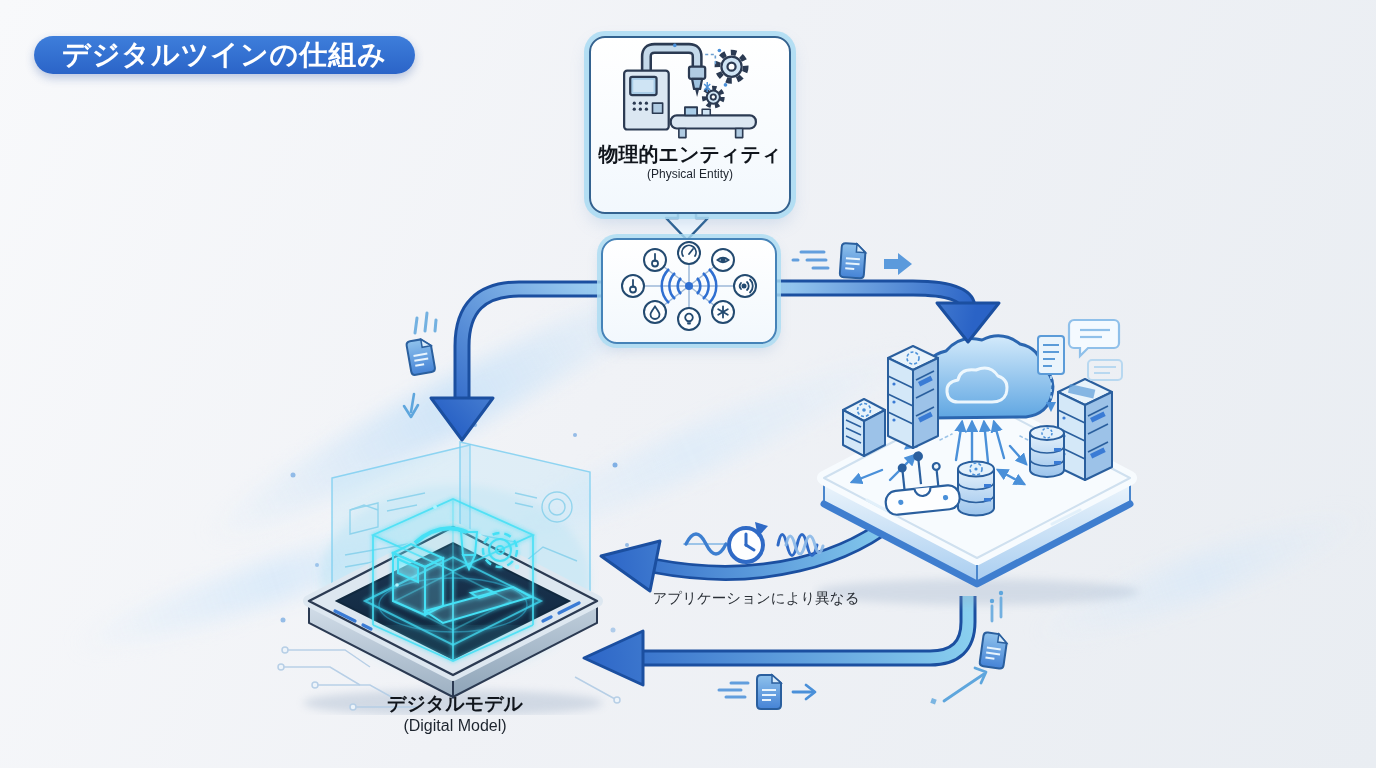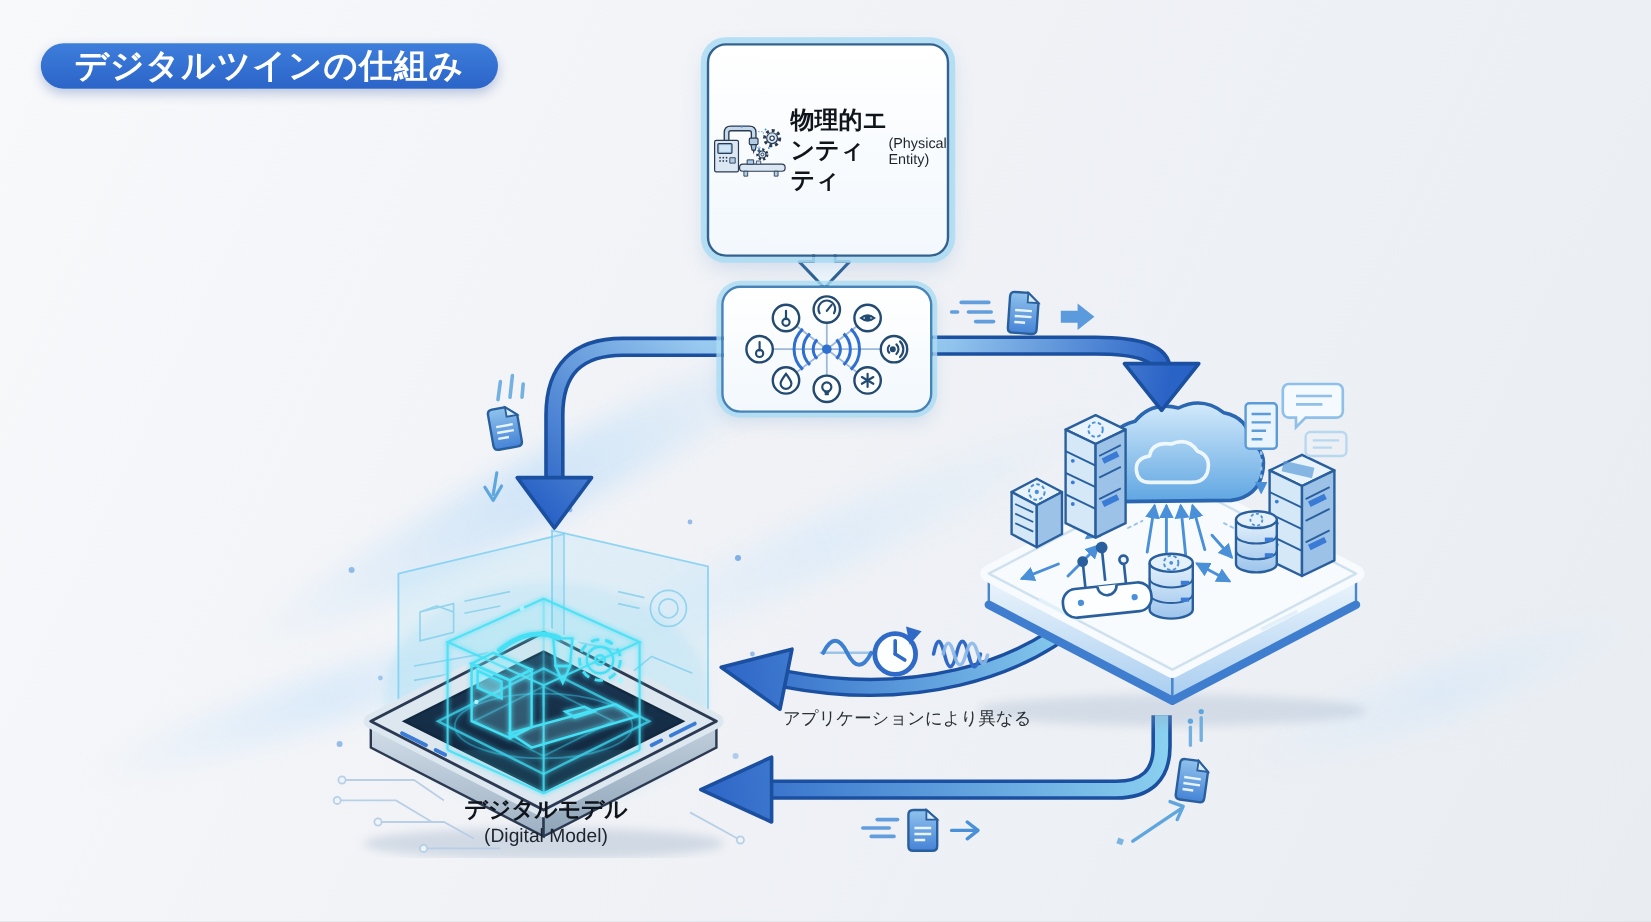--- a/index.html
+++ b/index.html
@@ -14,21 +14,21 @@
     position:absolute;left:34px;top:36px;
     background:linear-gradient(180deg,#3e7edb,#2b64c8);
     color:#fff;font-size:28px;font-weight:700;letter-spacing:1px;
     padding:0 28px;border-radius:999px;
     box-shadow:0 4px 10px rgba(40,80,160,.30);
   }
   .card{
     position:absolute;background:linear-gradient(180deg,#ffffff,#f2f8fd);
     border:2px solid #33628f;border-radius:16px;
     box-shadow:0 0 0 5px rgba(170,220,243,.85),0 8px 18px rgba(110,150,200,.28);
-    display:flex;flex-direction:row;align-items:center;justify-content:center;
+    display:flex;flex-direction:column;align-items:center;
   }
   .card-physical{left:589px;top:36px;width:198px;height:172px;padding-top:2px;}
   .card-sensor{left:601px;top:238px;width:172px;height:102px;border-color:#4583b8;
     box-shadow:0 0 0 4px rgba(170,220,243,.8),0 6px 14px rgba(110,150,200,.25);}
   .card-label-ja{font-size:20px;font-weight:700;color:#10151c;line-height:1.25;}
   .card-label-en{font-size:12px;color:#1d242e;line-height:1.2;}
   .label-block{position:absolute;text-align:center;}
   .label-ja{font-size:19px;font-weight:700;color:#10151c;line-height:1.25;}
   .label-en{font-size:16px;color:#1d242e;line-height:1.25;}
   .sync-block{position:absolute;left:610px;top:586px;width:292px;text-align:center;}
@@ -621,21 +621,21 @@
           <line x1="0" y1="-5.5" x2="0" y2="5.5"></line>
             <line x1="-4.8" y1="-2.8" x2="4.8" y2="2.8"></line>
             <line x1="-4.8" y1="2.8" x2="4.8" y2="-2.8"></line>
         </g>
       </g>
     </svg>
   </div>
 
 
 
-  <div class="label-block" style="left:330px;top:664px;width:250px;">
+  <div class="label-block" style="left:330px;top:692px;width:250px;">
     <div class="label-ja">デジタルモデル</div>
     <div class="label-en">(Digital Model)</div>
   </div>
 
   <div class="sync-block">
     <div class="sync-note">アプリケーションにより異なる</div>
   </div>
 
   <div class="title-badge">デジタルツインの仕組み</div>
 

